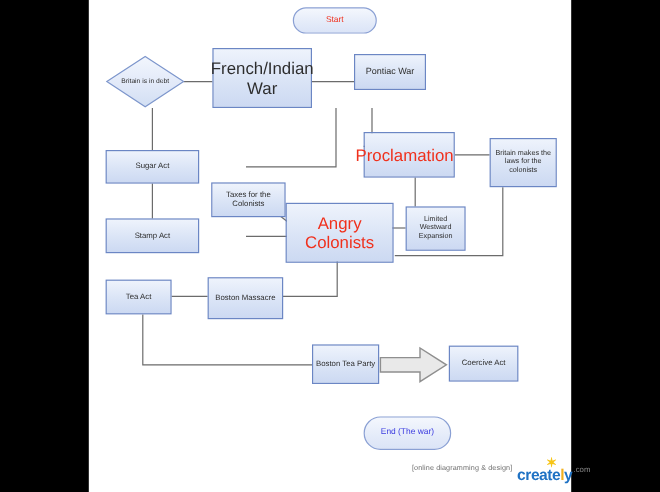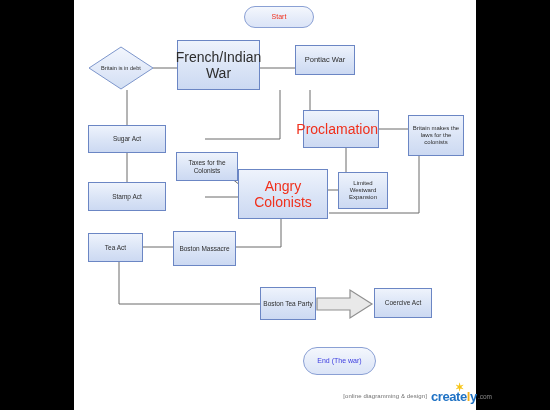--- a/index.html
+++ b/index.html
@@ -43,21 +43,21 @@
   }
   .diamond .dshape{
     position:absolute;left:0;top:0;width:100%;height:100%;
   }
   .diamond .dlabel{position:relative;z-index:2;font-size:5.6px;color:#2d2d2d;white-space:nowrap;}
 
   .blockarrow{position:absolute;}
 
   #footer{
     position:absolute;left:74px;bottom:6px;width:424px;height:16px;
-    display:flex;align-items:center;justify-content:flex-end;
+    display:flex;justify-content:flex-end;
     padding-right:6px;box-sizing:border-box;
   }
   #footer .tagline{font-size:6px;color:#6f6f6f;margin-right:4px;letter-spacing:0.1px;}
   #footer .brand{font-size:13px;font-weight:bold;color:#1f72c4;letter-spacing:-0.4px;position:relative;}
   #footer .brand .ell{color:#f2b01e;}
   #footer .dotcom{font-size:6.5px;color:#8a8a8a;margin-left:1px;}
   #footer .star{
     position:absolute;right:12px;top:-7px;width:10px;height:10px;
     color:#f7c518;font-size:11px;line-height:10px;
   }

